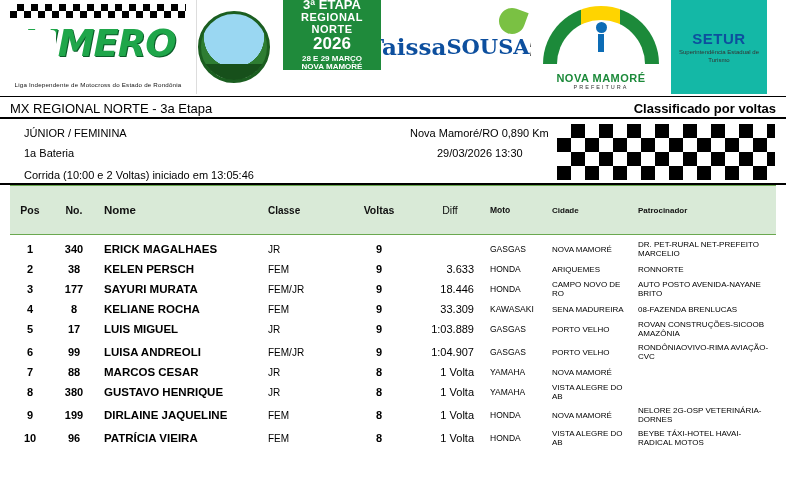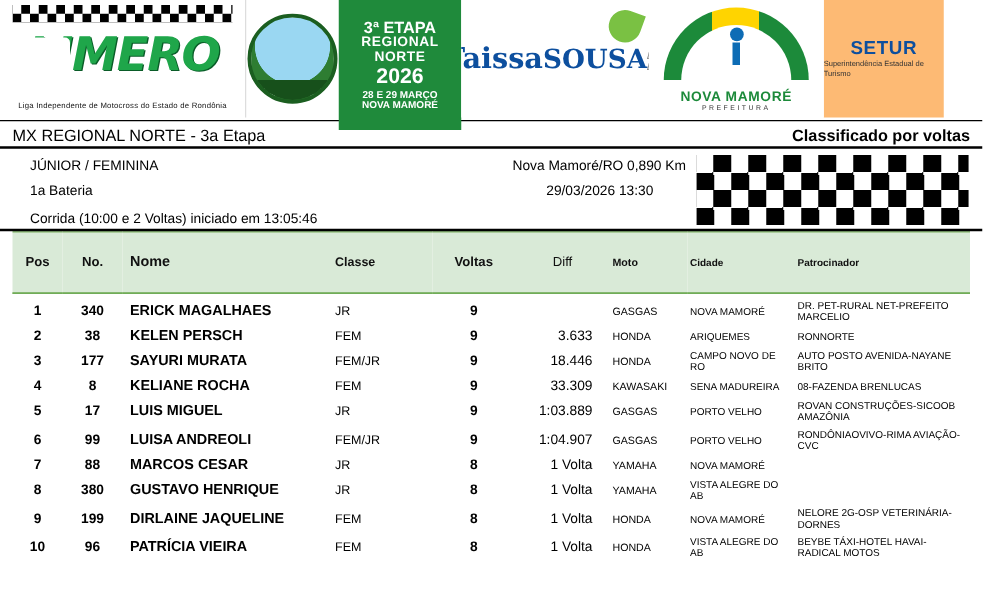--- a/index.html
+++ b/index.html
@@ -64,23 +64,23 @@
     content:"";position:absolute;left:0;right:0;bottom:0;height:16px;
     background:#17501b;
   }
   .club-txt{
     position:absolute;bottom:1px;left:0;right:0;text-align:center;
     color:#fff;font-size:5px;font-weight:bold;letter-spacing:.3px;
   }
 
   
   .etapa{
-    width:98px;height:104px;background:#1f8a3b;color:#fff;
+    width:98px;height:70px;background:#1f8a3b;color:#fff;
     display:flex;flex-direction:column;align-items:center;
-    line-height:1.05;text-align:center;
+    line-height:1.05;text-align:center;margin-left:12px;
   }
   .etapa .l1{font-size:13px;font-weight:bold;}
   .etapa .l2{font-size:11px;font-weight:bold;letter-spacing:.5px;}
   .etapa .l3{font-size:17px;font-weight:bold;}
   .etapa .l4{font-size:8px;font-weight:bold;margin-top:2px;}
   .etapa .l5{font-size:8px;font-weight:bold;}
 
   
   .taissa{
     width:150px;height:94px;background:#fff;position:relative;
@@ -121,22 +121,22 @@
     position:absolute;top:22px;left:50%;transform:translateX(-50%);
     width:16px;height:30px;
   }
   .nova-fig .head{width:11px;height:11px;border-radius:50%;background:#0d6cb5;margin:0 auto;}
   .nova-fig .body{width:6px;height:18px;background:#0d6cb5;margin:1px auto 0;}
   .nova-txt{font-size:11px;font-weight:bold;color:#1c8a3a;letter-spacing:.5px;z-index:2;}
   .nova-sub{font-size:5.5px;color:#333;z-index:2;letter-spacing:2px;}
 
   
   .setur{
-    width:96px;height:94px;background:#fdba74;display:flex;flex-direction:column;
-    align-items:center;justify-content:center;text-align:left;
+    width:96px;height:94px;background:#14b8a6;display:flex;flex-direction:column;
+    align-items:center;justify-content:center;text-align:center;
   }
   .setur .main{font-size:15px;font-weight:bold;color:#0d4f9e;letter-spacing:.5px;}
   .setur .sub{font-size:6px;color:#333;line-height:1.2;margin-top:2px;}
 
   
   .rondonia{
     width:120px;height:94px;background:#fff;display:flex;align-items:center;
     justify-content:center;gap:4px;
   }
   .rond-shield{

